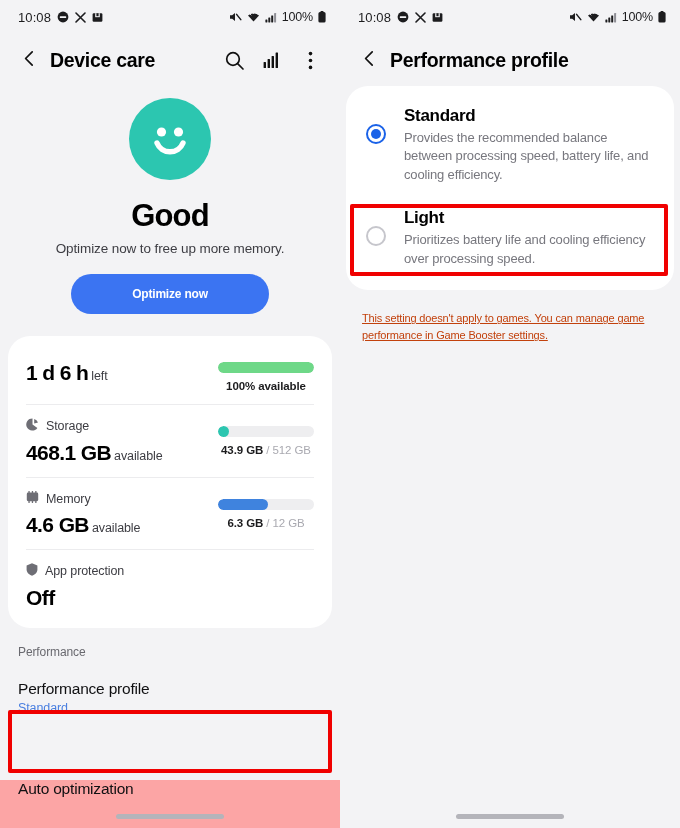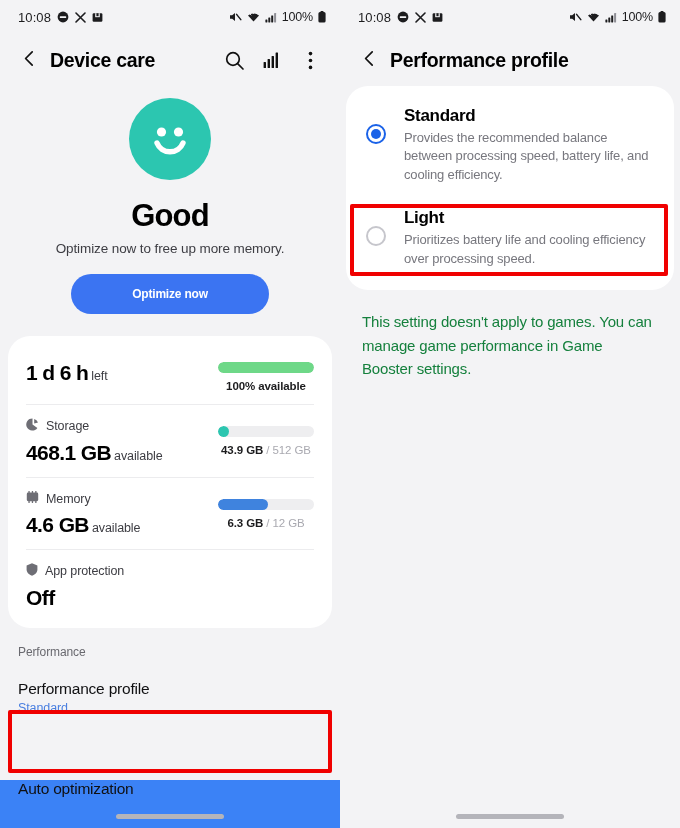--- a/index.html
+++ b/index.html
@@ -251,44 +251,45 @@
     letter-spacing: -0.3px;
   }
   .opt-desc {
     font-size: 13px;
     color: #77777e;
     line-height: 1.42;
     margin-top: 3px;
     letter-spacing: -0.15px;
   }
   .footnote {
-    font-size: 15px;
-    color: #15803d;
+    font-size: 11px;
+    color: #c2410c;
     line-height: 1.55;
     padding: 20px 24px 0 22px;
     letter-spacing: -0.15px;
+    text-decoration: underline;
   }
 
   
   .gesture {
     position: absolute;
     left: 50%;
     transform: translateX(-50%);
     bottom: 9px;
     width: 108px;
     height: 5px;
     border-radius: 3px;
     background: #b4b4ba;
   }
 
   .bottom-item {
     position: absolute;
     left: 0; right: 0;
     bottom: 0;
-    background: #3b82f6;
+    background: #fca5a5;
     padding: 0 18px 30px;
   }
 </style>
 </head>
 <body>
 
 <div id="screens">
 
   <div class="phone left">
 

